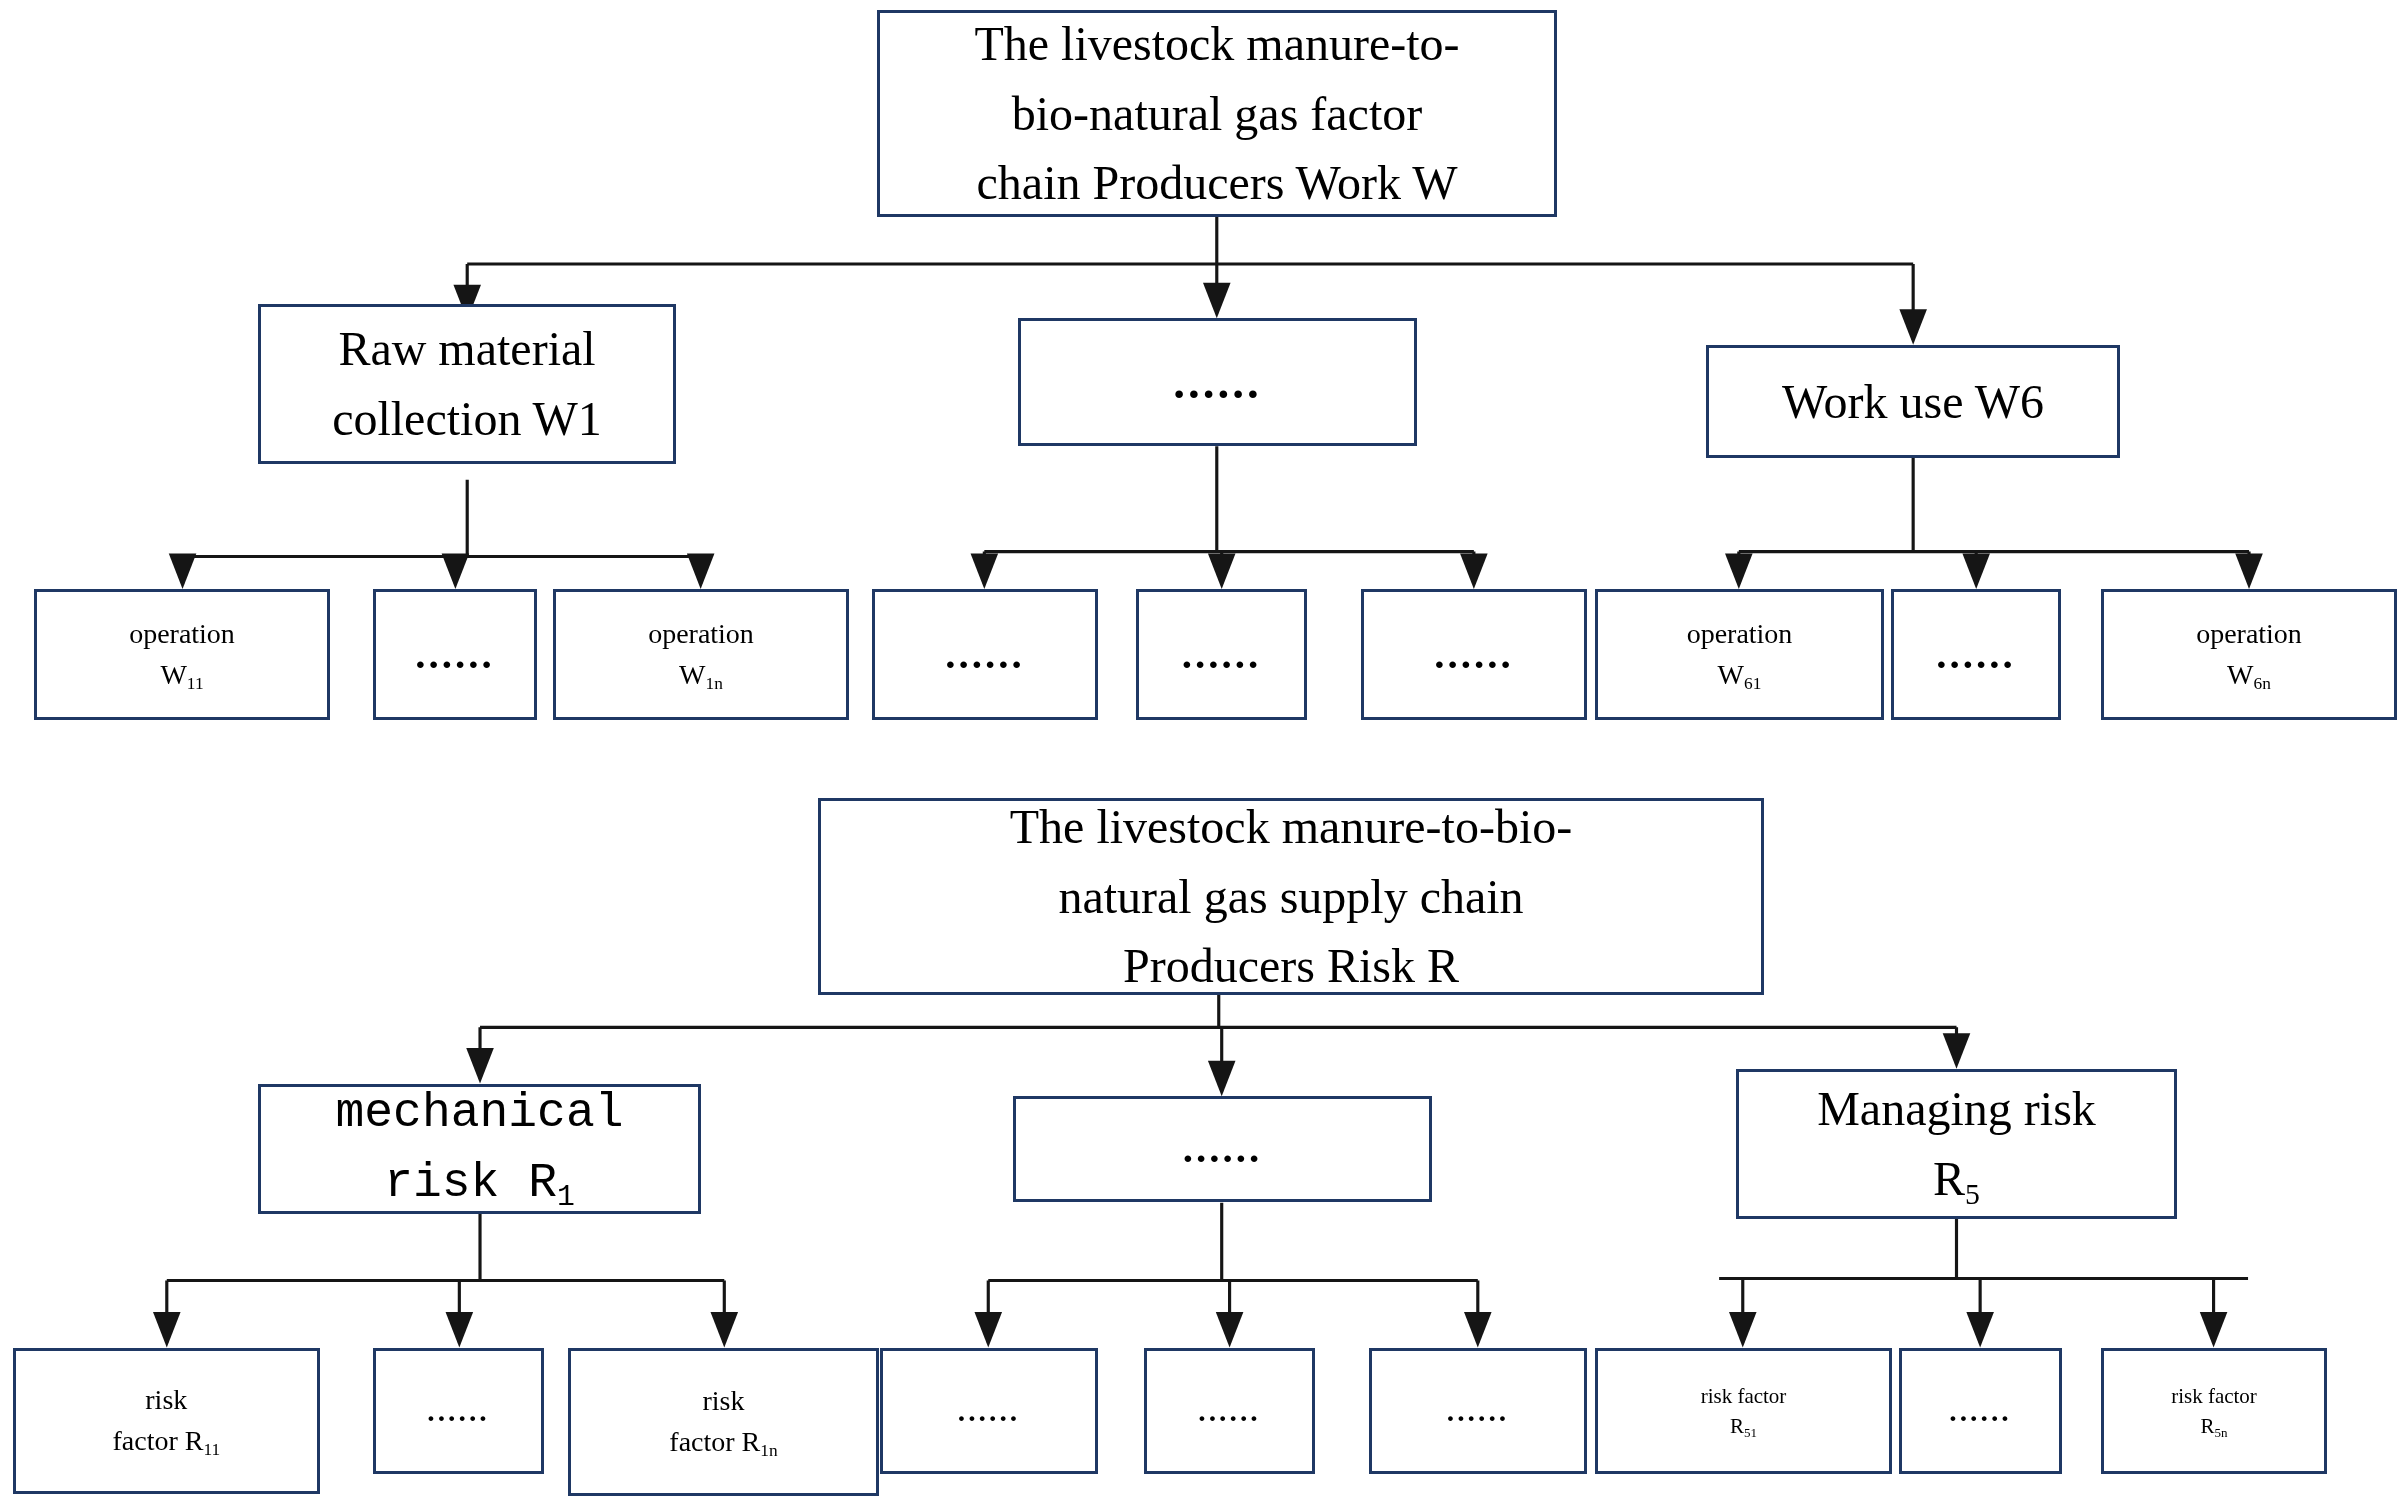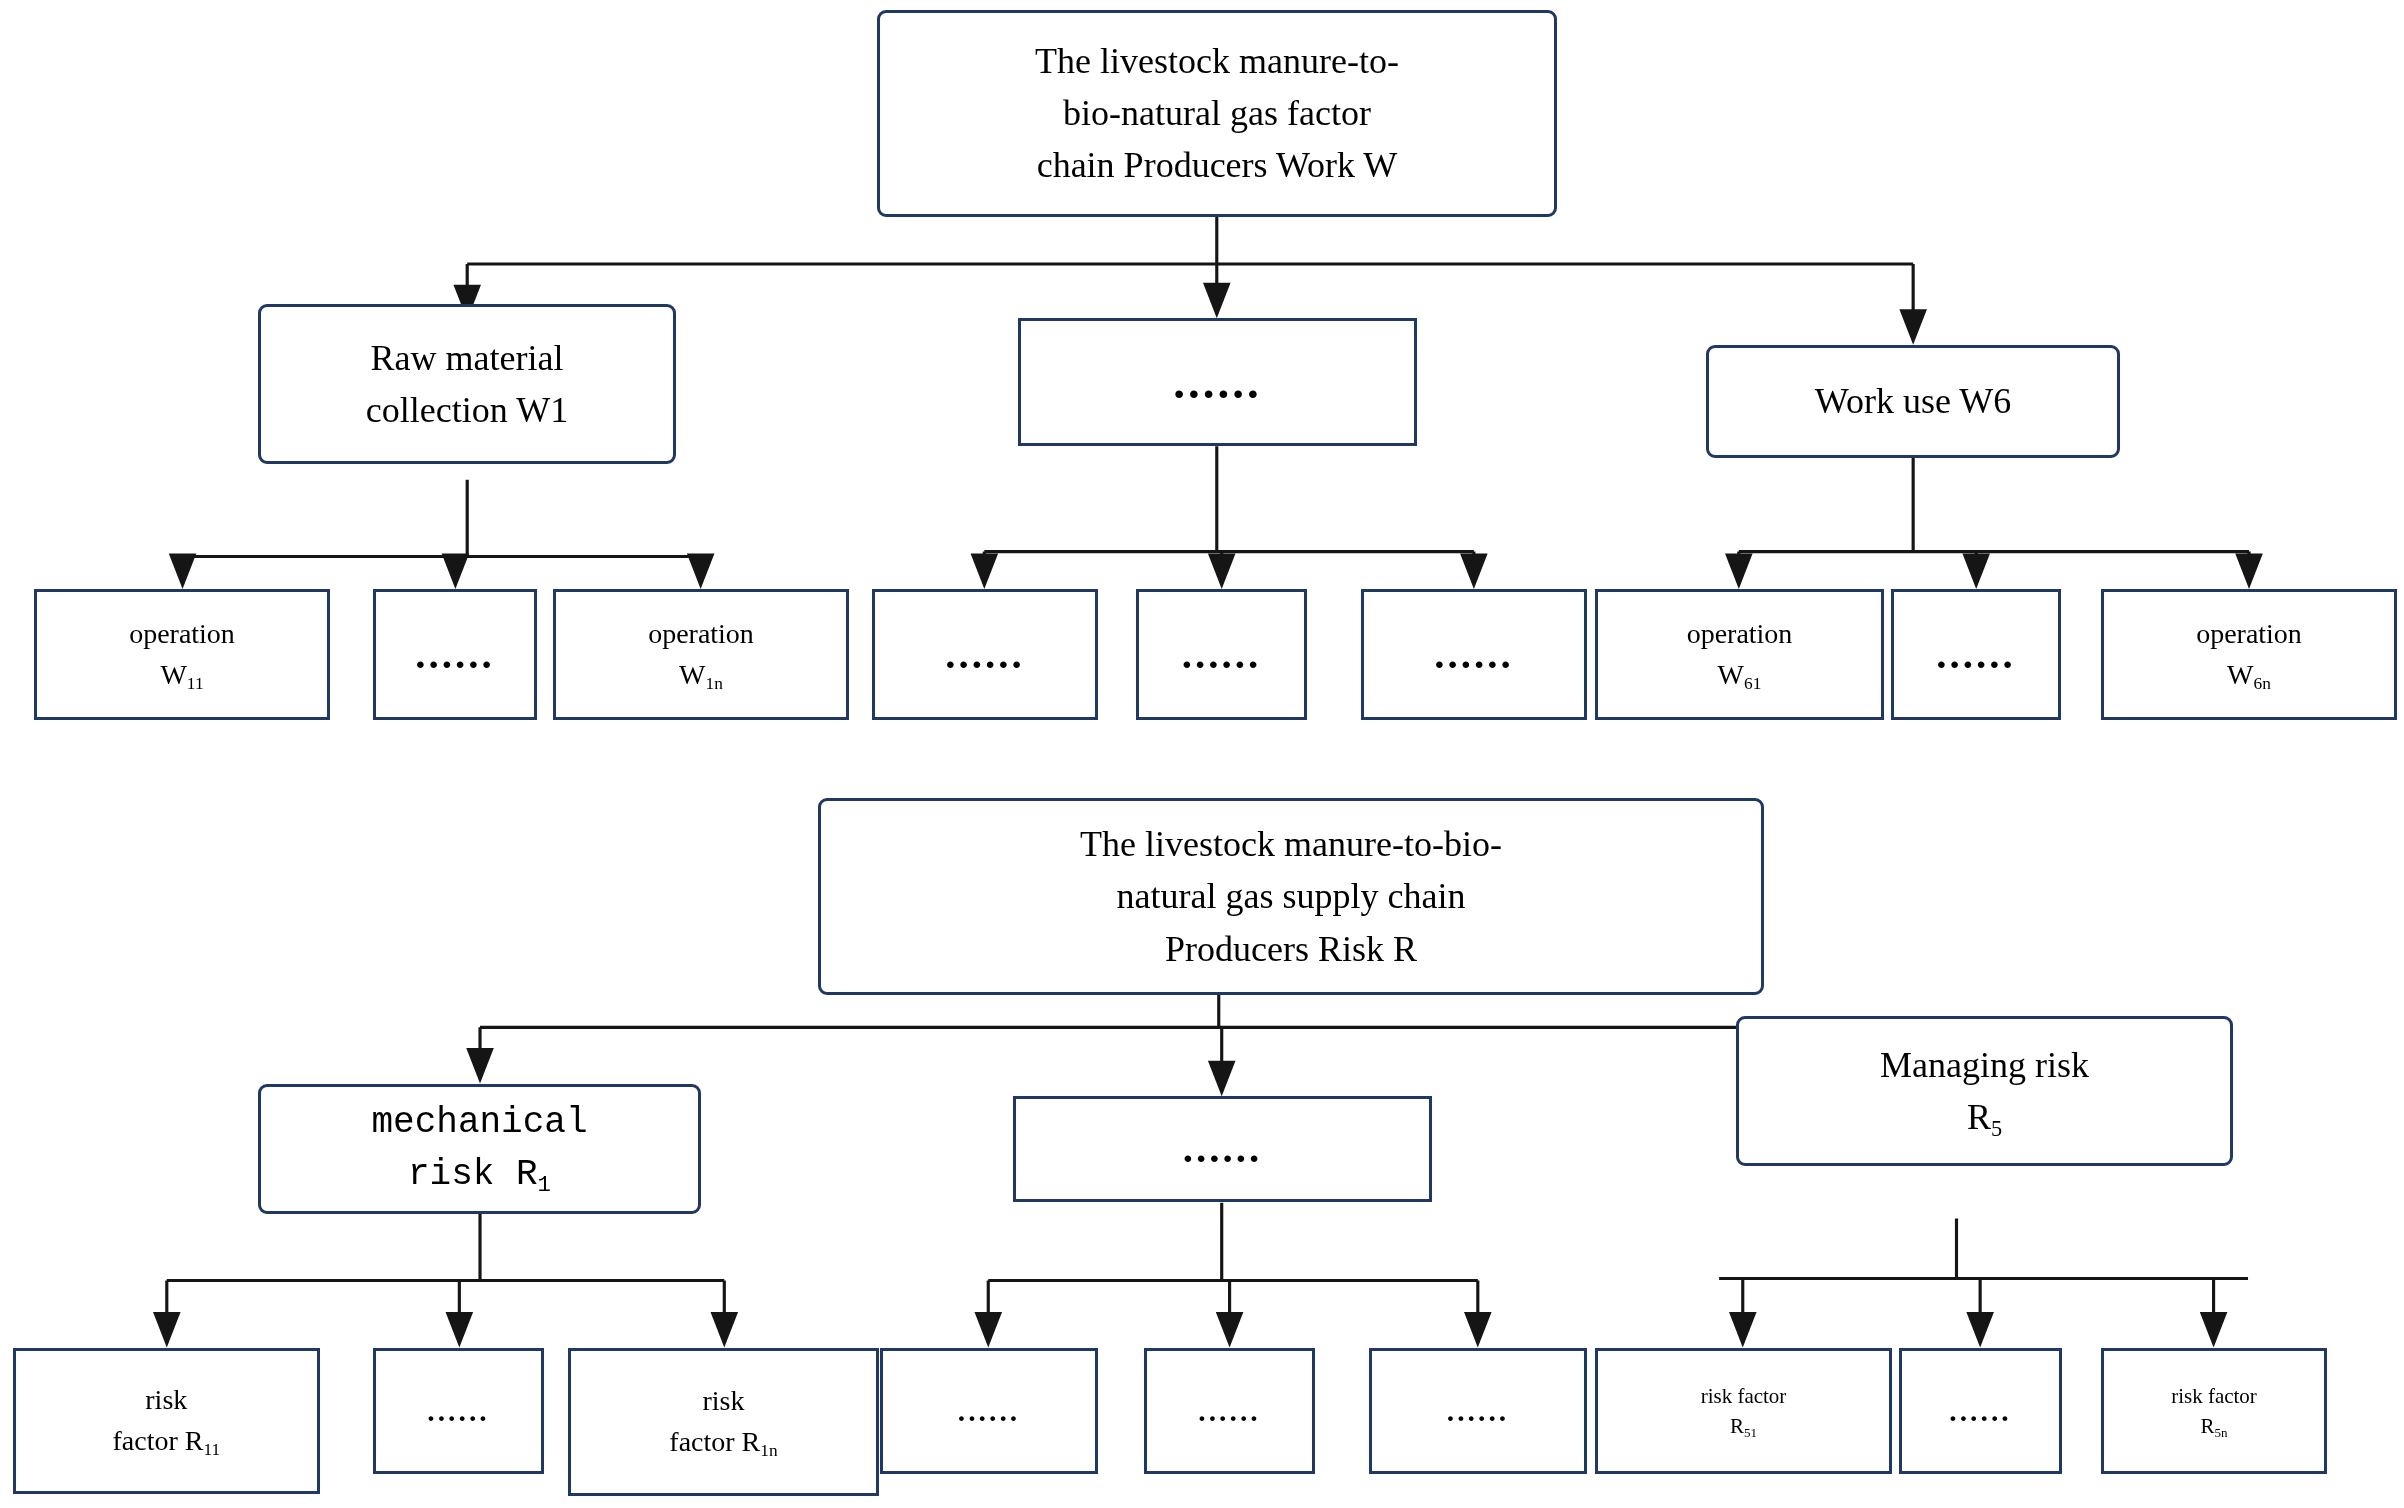--- a/index.html
+++ b/index.html
@@ -26,21 +26,21 @@
     background:var(--bg);
     color:var(--text);
     display:flex;flex-direction:column;
     align-items:center;justify-content:center;
     text-align:center;
     line-height:1.45;
   }
   .node .ln{white-space:nowrap;}
   .sub{font-size:0.62em;position:relative;top:0.30em;letter-spacing:0;}
   .dots{font-weight:bold;letter-spacing:3px;}
-  .f45{font-size:36px;border-radius:9px;}
+  .f45{font-size:48px;}
   .f41{font-size:28px;}
   .f34{font-size:21px;}
   .d48{font-size:47px;}
   .d42{font-size:41px;}
   .d30{font-size:29.6px;}
 </style>
 </head>
 <body>
 
 <div class="stage">
@@ -171,21 +171,21 @@
 
   <div class="node f45" style="left:258px;top:1084px;width:443px;height:130px;font-family:Liberation Mono, monospace;">
     <div class="ln">mechanical</div>
     <div class="ln"><span>risk R</span><span class="sub">1</span></div>
   </div>
 
   <div class="node" style="left:1013px;top:1096px;width:419px;height:106px;">
     <div class="ln dots d42">......</div>
   </div>
 
-  <div class="node f45" style="left:1736px;top:1016px;width:497px;height:150px;">
+  <div class="node f45" style="left:1736px;top:1069px;width:441px;height:150px;">
     <div class="ln">Managing risk</div>
     <div class="ln"><span>R</span><span class="sub">5</span></div>
   </div>
 
   <div class="node f41" style="left:12.8px;top:1348px;width:307px;height:146px;">
     <div class="ln">risk</div>
     <div class="ln"><span>factor R</span><span class="sub">11</span></div>
   </div>
 
   <div class="node" style="left:373px;top:1348px;width:171px;height:126px;">

